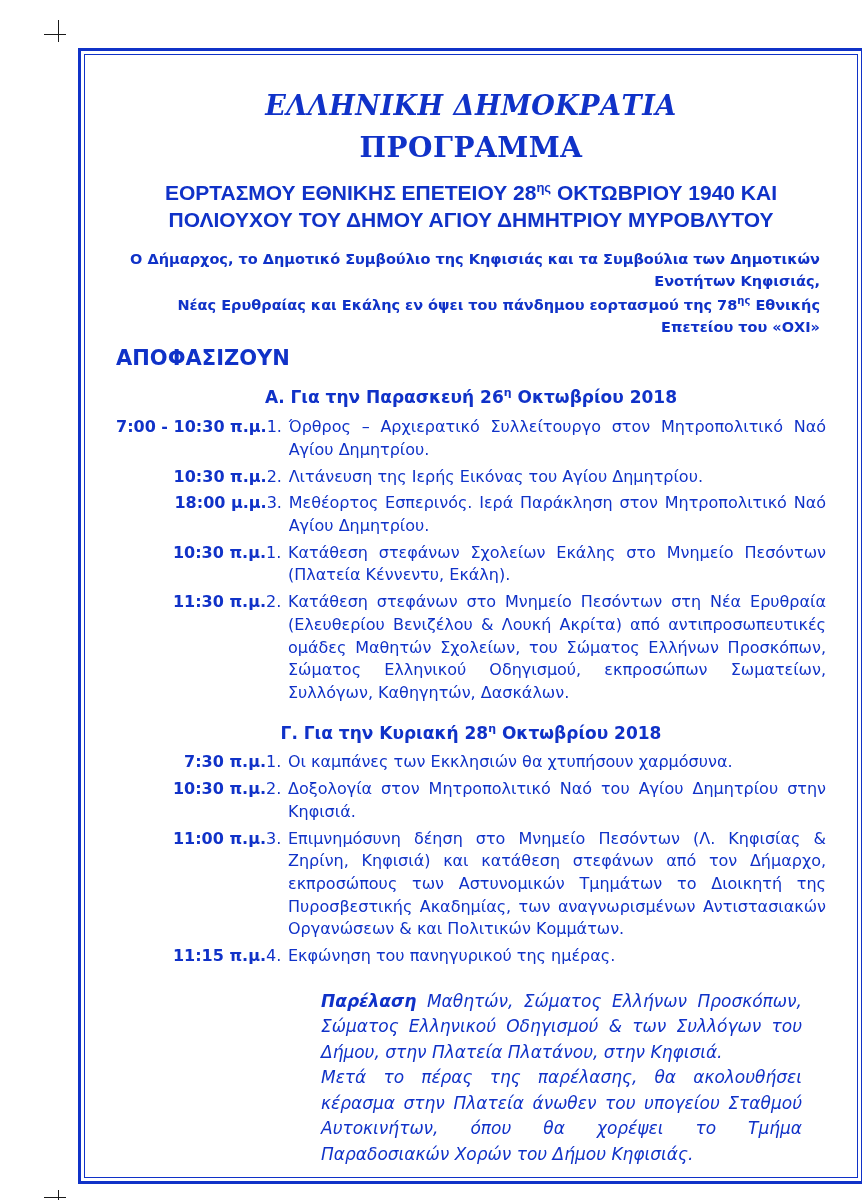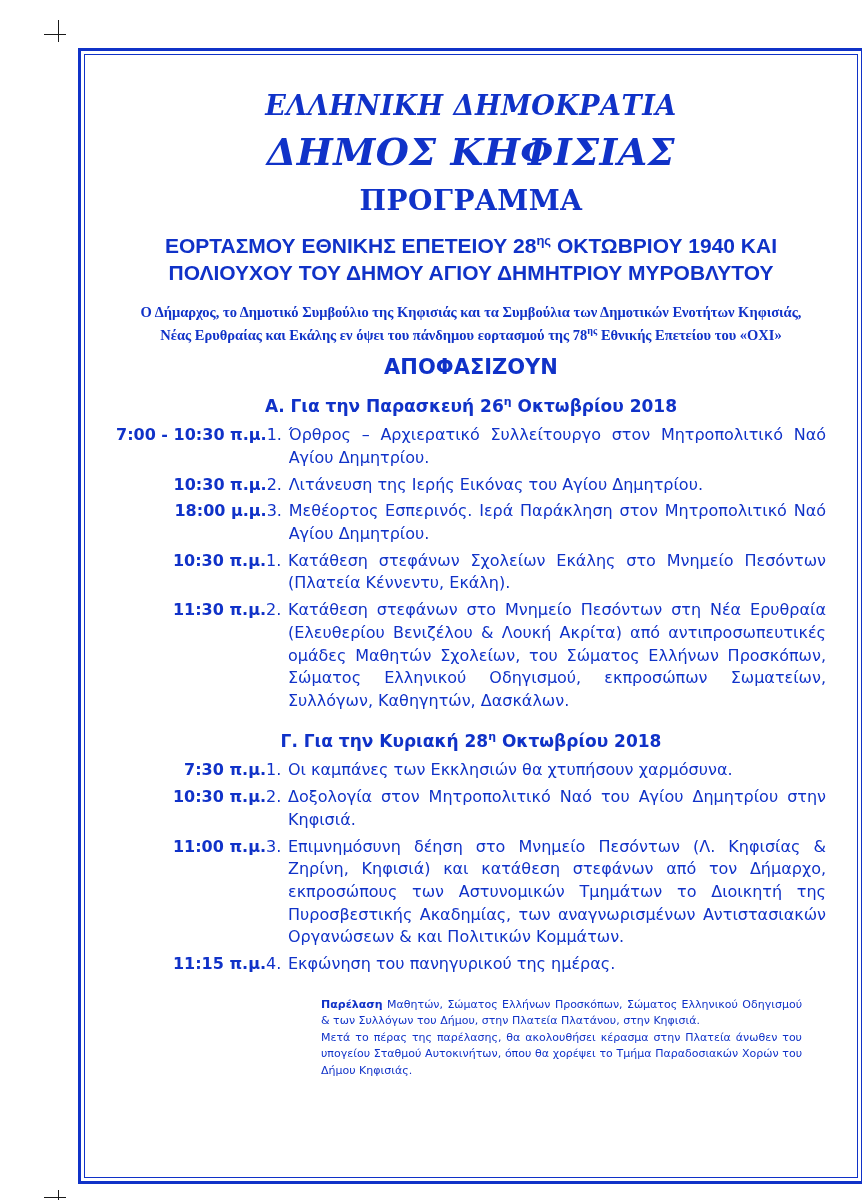--- a/index.html
+++ b/index.html
@@ -90,32 +90,31 @@
     font-family: Liberation Sans, sans-serif;
     font-weight: bold;
     font-size: 21px;
     line-height: 1.28;
     margin-top: 16px;
     padding: 0 4px;
   }
   .hdr4 sup { font-size: 13px; }
 
   .intro {
-    text-align: center;
+    text-align: right;
     font-size: 14.5px;
     font-weight: bold;
     line-height: 1.55;
     margin-top: 14px;
     padding: 0 6px;
-    font-family: Liberation Serif, serif;
   }
   .intro sup { font-size: 10px; }
 
   .decide {
-    text-align: center;
+    text-align: left;
     font-weight: bold;
     font-size: 21px;
     margin-top: 8px;
   }
 
   .section-title {
     text-align: center;
     font-weight: bold;
     font-size: 17px;
     margin-top: 16px;
@@ -148,23 +147,24 @@
   }
   td.desc {
     text-align: justify;
     padding-right: 30px;
   }
 
   .para-block {
     margin-top: 18px;
     margin-left: 205px;
     margin-right: 24px;
-    font-size: 11px;
+    font-size: 17px;
     line-height: 1.5;
     text-align: justify;
+    font-style: italic;
   }
   .para-block .b { font-weight: bold; }
 </style>
 </head>
 <body>
 
 <div class="page">
 
   <div class="crop v" style="left:18px; top:4px;"></div>
   <div class="crop h" style="left:4px; top:18px;"></div>
@@ -174,21 +174,20 @@
   <div class="crop h" style="left:4px; top:1181px;"></div>
   <div class="crop v" style="left:843px; top:1174px;"></div>
   <div class="crop h" style="left:836px; top:1181px;"></div>
 
   <div class="outer-frame"></div>
   <div class="inner-frame"></div>
 
   <div class="content">
 
     <div class="hdr1">ΕΛΛΗΝΙΚΗ ΔΗΜΟΚΡΑΤΙΑ</div>
-    <div class="hdr2">ΔΗΜΟΣ ΚΗΦΙΣΙΑΣ</div>
     <div class="hdr3">ΠΡΟΓΡΑΜΜΑ</div>
 
     <div class="hdr4">
       <span>ΕΟΡΤΑΣΜΟΥ ΕΘΝΙΚΗΣ ΕΠΕΤΕΙΟΥ 28</span><sup>ης</sup><span> ΟΚΤΩΒΡΙΟΥ 1940 ΚΑΙ</span><br>
       <span>ΠΟΛΙΟΥΧΟΥ ΤΟΥ ΔΗΜΟΥ ΑΓΙΟΥ ΔΗΜΗΤΡΙΟΥ ΜΥΡΟΒΛΥΤΟΥ</span>
     </div>
 
     <div class="intro">
       <span>Ο Δήμαρχος, το Δημοτικό Συμβούλιο της Κηφισιάς και τα Συμβούλια των Δημοτικών Ενοτήτων Κηφισιάς,</span><br>
       <span>Νέας Ερυθραίας και Εκάλης εν όψει του πάνδημου εορτασμού της 78</span><sup>ης</sup><span> Εθνικής Επετείου του «ΟΧΙ»</span>

